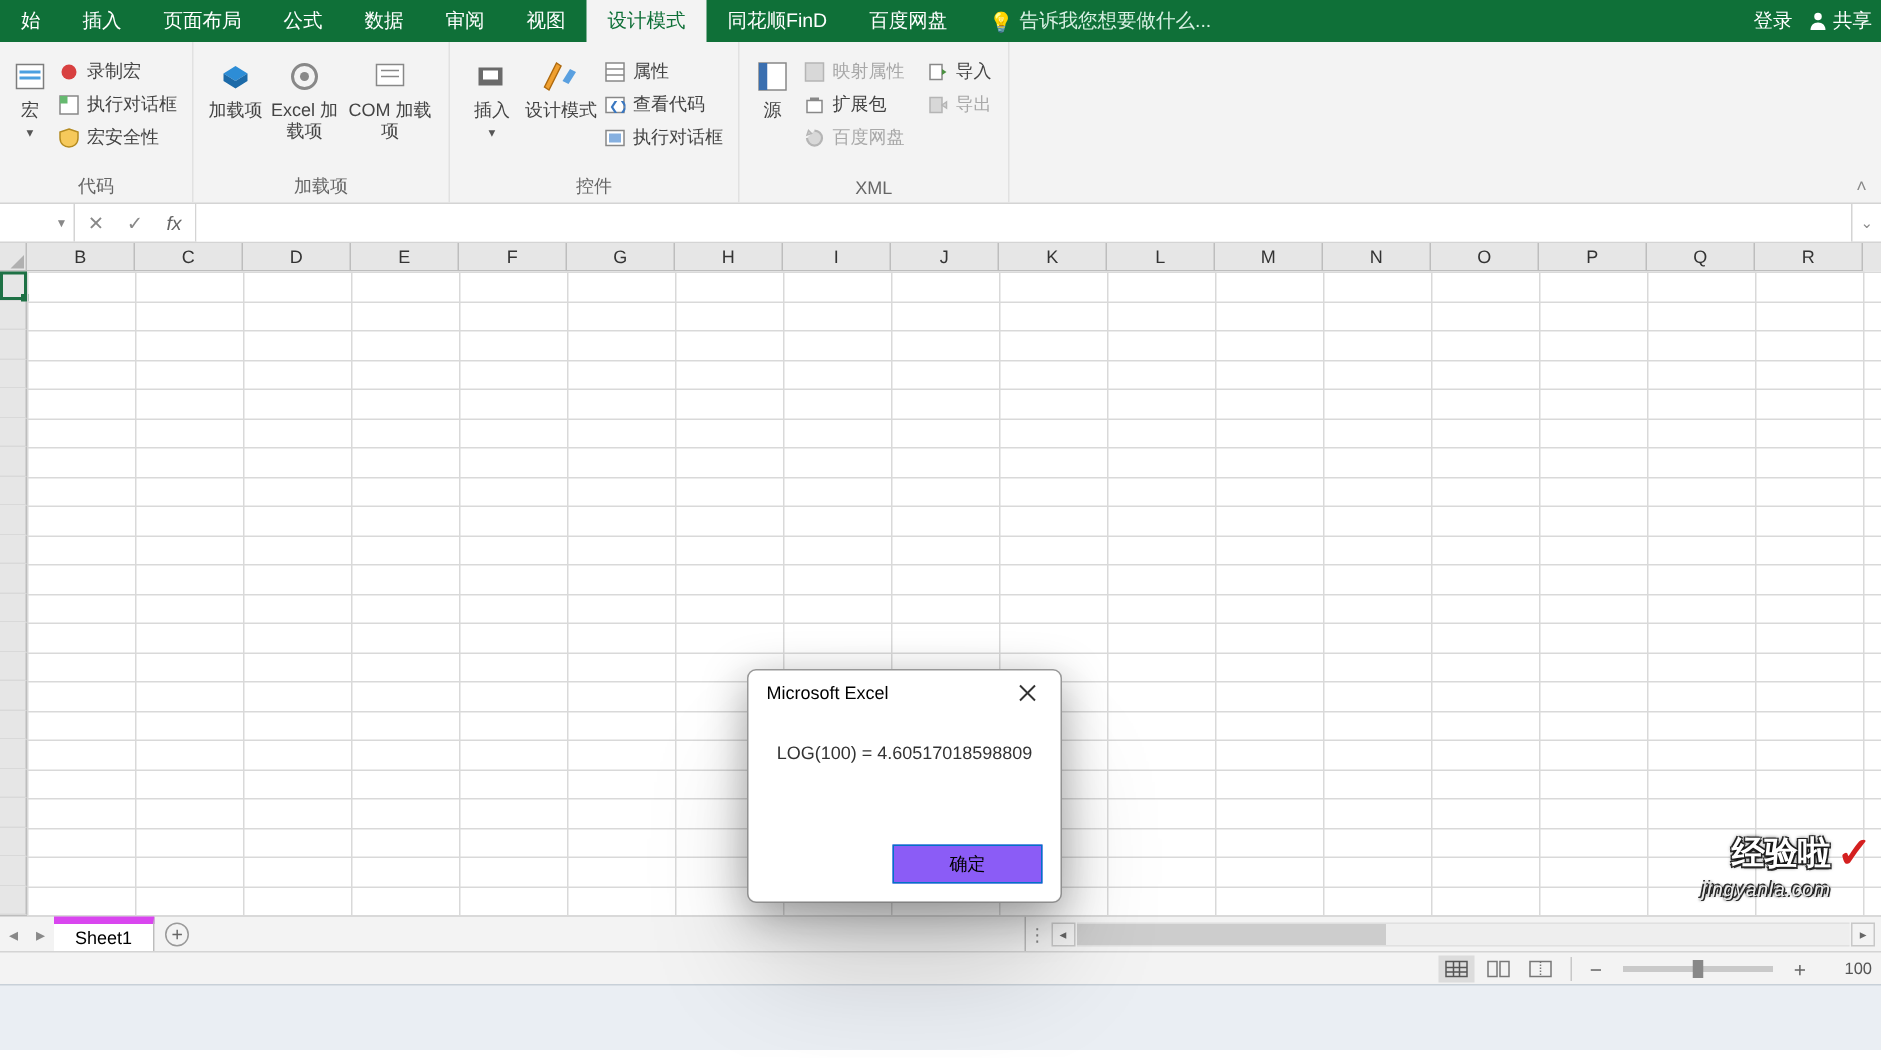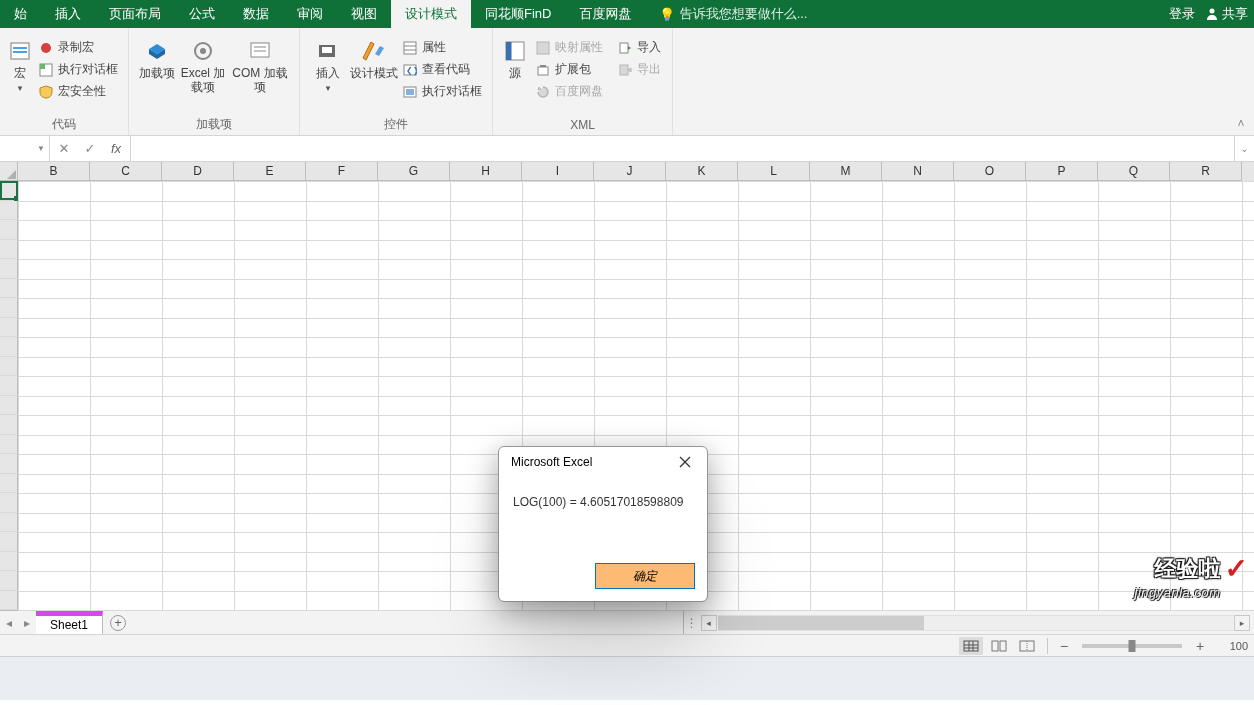--- a/index.html
+++ b/index.html
@@ -52,23 +52,23 @@
 .vline { position:absolute; top:0; bottom:0; width:1px; background:#d9d9d9;}
 .hline { position:absolute; left:0; right:0; height:1px; background:#d9d9d9;}
 .sel-cell { position:absolute; left:-18px; top:0; width:18px; height:19px; border:2px solid #1e7145; pointer-events:none;}
 .sel-cell::after{content:"";position:absolute;right:-3px;bottom:-3px;width:5px;height:5px;background:#1e7145;}
 
 
 .dialog-back { position:absolute; left:498px; top:284px; width:210px; height:156px; background:#fff; border:1px solid #999; border-radius:6px; box-shadow:0 8px 30px rgba(0,0,0,.35); z-index:50;}
 .dialog-back::before { content: ""; position: absolute; inset: 0px; border-radius: 6px; box-shadow: 0 50px 80px -10px rgba(0,0,0,0.18); pointer-events: none; z-index: -1; }
 .dlg-title-row { display:flex; align-items:center; height:30px; padding:0 8px 0 12px; font-size:12px;}
 .dlg-close { margin-left:auto; width:28px; height:22px; display:flex; align-items:center; justify-content:center; cursor:pointer;}
-.dlg-body { padding:18px 14px 0 14px; font-size:12px; color:#333;}
+.dlg-body { padding:18px 14px 0 14px; font-size:12px; color:#333;text-align:center;}
 .dlg-btns { position:absolute; bottom:12px; right:12px;}
-.dlg-btn { width:100px; height:26px; border:1px solid #0173c7; background:#fdba74; font-size:12px; cursor:pointer;font-style:italic;}
+.dlg-btn { width:100px; height:26px; border:1px solid #0173c7; background:#8b5cf6; font-size:12px; cursor:pointer;}
 
 
 .sheet-area { height:24px; border-top:1px solid #bdbdbd; display:flex; align-items:stretch; font-size:12px; background:#f3f3f3;}
 .sheet-nav { width:18px; display:flex; align-items:center; justify-content:center; color:#888;}
 .sheet-tab { padding:0 14px; display:flex; align-items:center; background:#fff; border-right:1px solid #bdbdbd; border-top:6px solid #d946ef; margin-top:-1px; cursor:pointer;}
 .sheet-add { width:30px; display:flex; align-items:center; justify-content:center; cursor:pointer;}
 .sheet-add .circ { width:16px; height:16px; border:1px solid #999; border-radius:50%; display:flex; align-items:center; justify-content:center; font-size:13px; color:#666; line-height:1;}
 .sheet-divider { width:18px; border-left:1px solid #bdbdbd;}
 .hscroll-area { flex:1; display:flex; align-items:center; padding-right:4px;}
 .hscroll-btn { width:16px; height:16px; border:1px solid #c8c8c8; background:#f3f3f3; display:flex; align-items:center; justify-content:center; font-size:9px; color:#666;}

